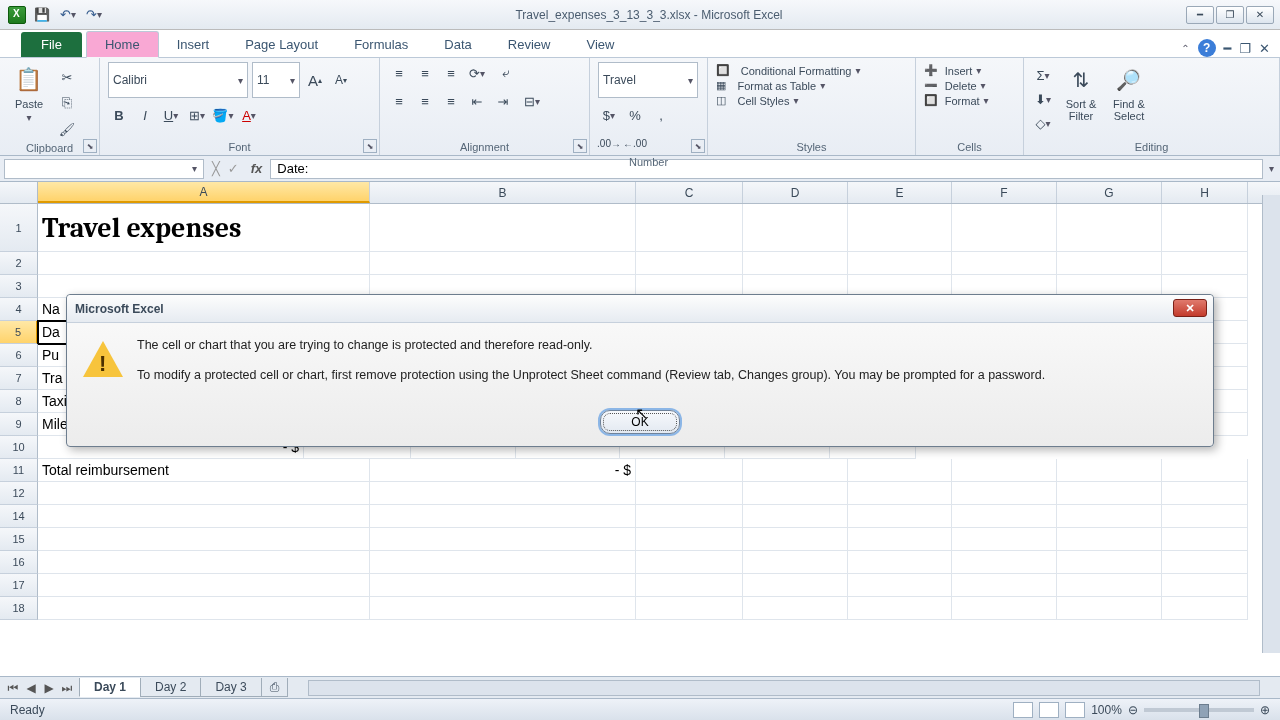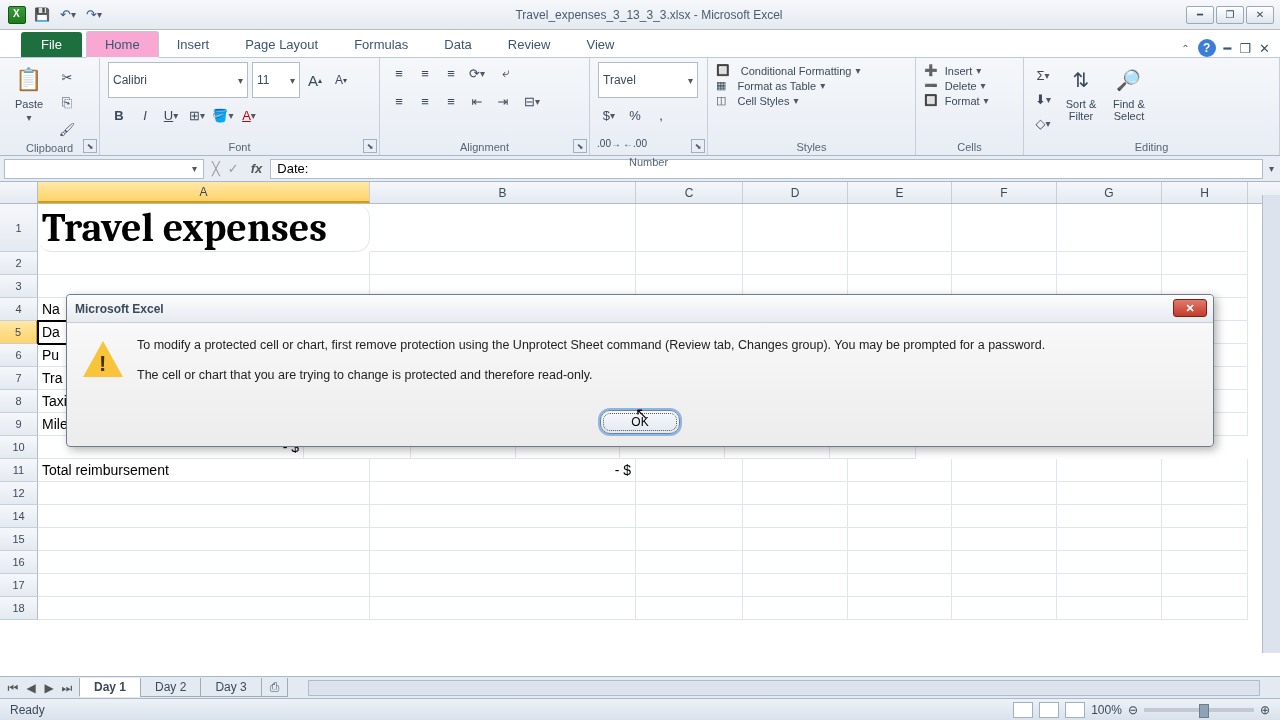--- a/index.html
+++ b/index.html
@@ -49,21 +49,21 @@
 .col-h.sel { background:linear-gradient(#ffe8a6,#ffd36b); border-bottom:2px solid #e09a00;}
 
 
 .grid-wrap { position:relative; height:440px; overflow:hidden;}
 .grid-rows { position:absolute; left:0; top:0; width:1248px;}
 .row { display:flex; height:23px;}
 .row-h { width:38px; background:linear-gradient(#f5f7fa,#e4eaf1); border-right:1px solid #b0bcc9; border-bottom:1px solid #c6d0dc; display:flex; align-items:center; justify-content:center; font-size:11px; color:#3b4a5a;}
 .row-h.sel { background:linear-gradient(#ffe8a6,#ffd36b); border-right:2px solid #e09a00;}
 .cell { border-right:1px solid #dfe5ec; border-bottom:1px solid #dfe5ec; padding:0 4px; display:flex; align-items:center; font-size:14px; overflow:hidden; white-space:nowrap;}
 .row1 { height:48px;}
-.big-title { font-size:40px; font-weight:bold; font-family:Cambria,serif;border-radius:14px;}
+.big-title { font-size:28px; font-weight:bold; font-family:Cambria,serif;}
 .sel-cell { outline:2px solid #000; outline-offset:-1px;}
 
 
 .sheet-bar { position:absolute; bottom:22px; left:0; right:0; height:22px; background:#e4eaf1; border-top:1px solid #a9b8c8; display:flex; align-items:center; font-size:12px;}
 .sheet-nav { display:flex; gap:0; padding:0 4px;}
 .sheet-nav-btn { width:18px; height:18px; display:flex; align-items:center; justify-content:center; color:#555;}
 .sheet-tab { padding:2px 14px; background:#e4eaf1; border:1px solid #a0adb9; border-top:none; margin-left:-1px; color:#3b4a5a;}
 .sheet-tab.active { background:#fff; font-weight:bold; border-bottom:1px solid #fff;}
 .hscroll { flex:1; margin:0 20px; height:16px; background:#dce3ec; border:1px solid #b0bcc9;}
 
@@ -520,22 +520,22 @@
   <div class="modal">
     <div class="modal-title">
       <span>Microsoft Excel</span>
       <div class="modal-close">✕</div>
     </div>
     <div class="modal-body">
       <div class="warn-icon">
           <div class="warn-tri"></div>
         </div>
       <div class="modal-text">
+        <p>The cell or chart that you are trying to change is protected and therefore read-only.</p>
         <p>To modify a protected cell or chart, first remove protection using the Unprotect Sheet command (Review tab, Changes group). You may be prompted for a password.</p>
-        <p>The cell or chart that you are trying to change is protected and therefore read-only.</p>
       </div>
     </div>
     <div class="modal-buttons">
       <button class="ok-btn">OK</button>
     </div>
   </div>
 
   <div class="cursor">↖</div>
 
 </div>

